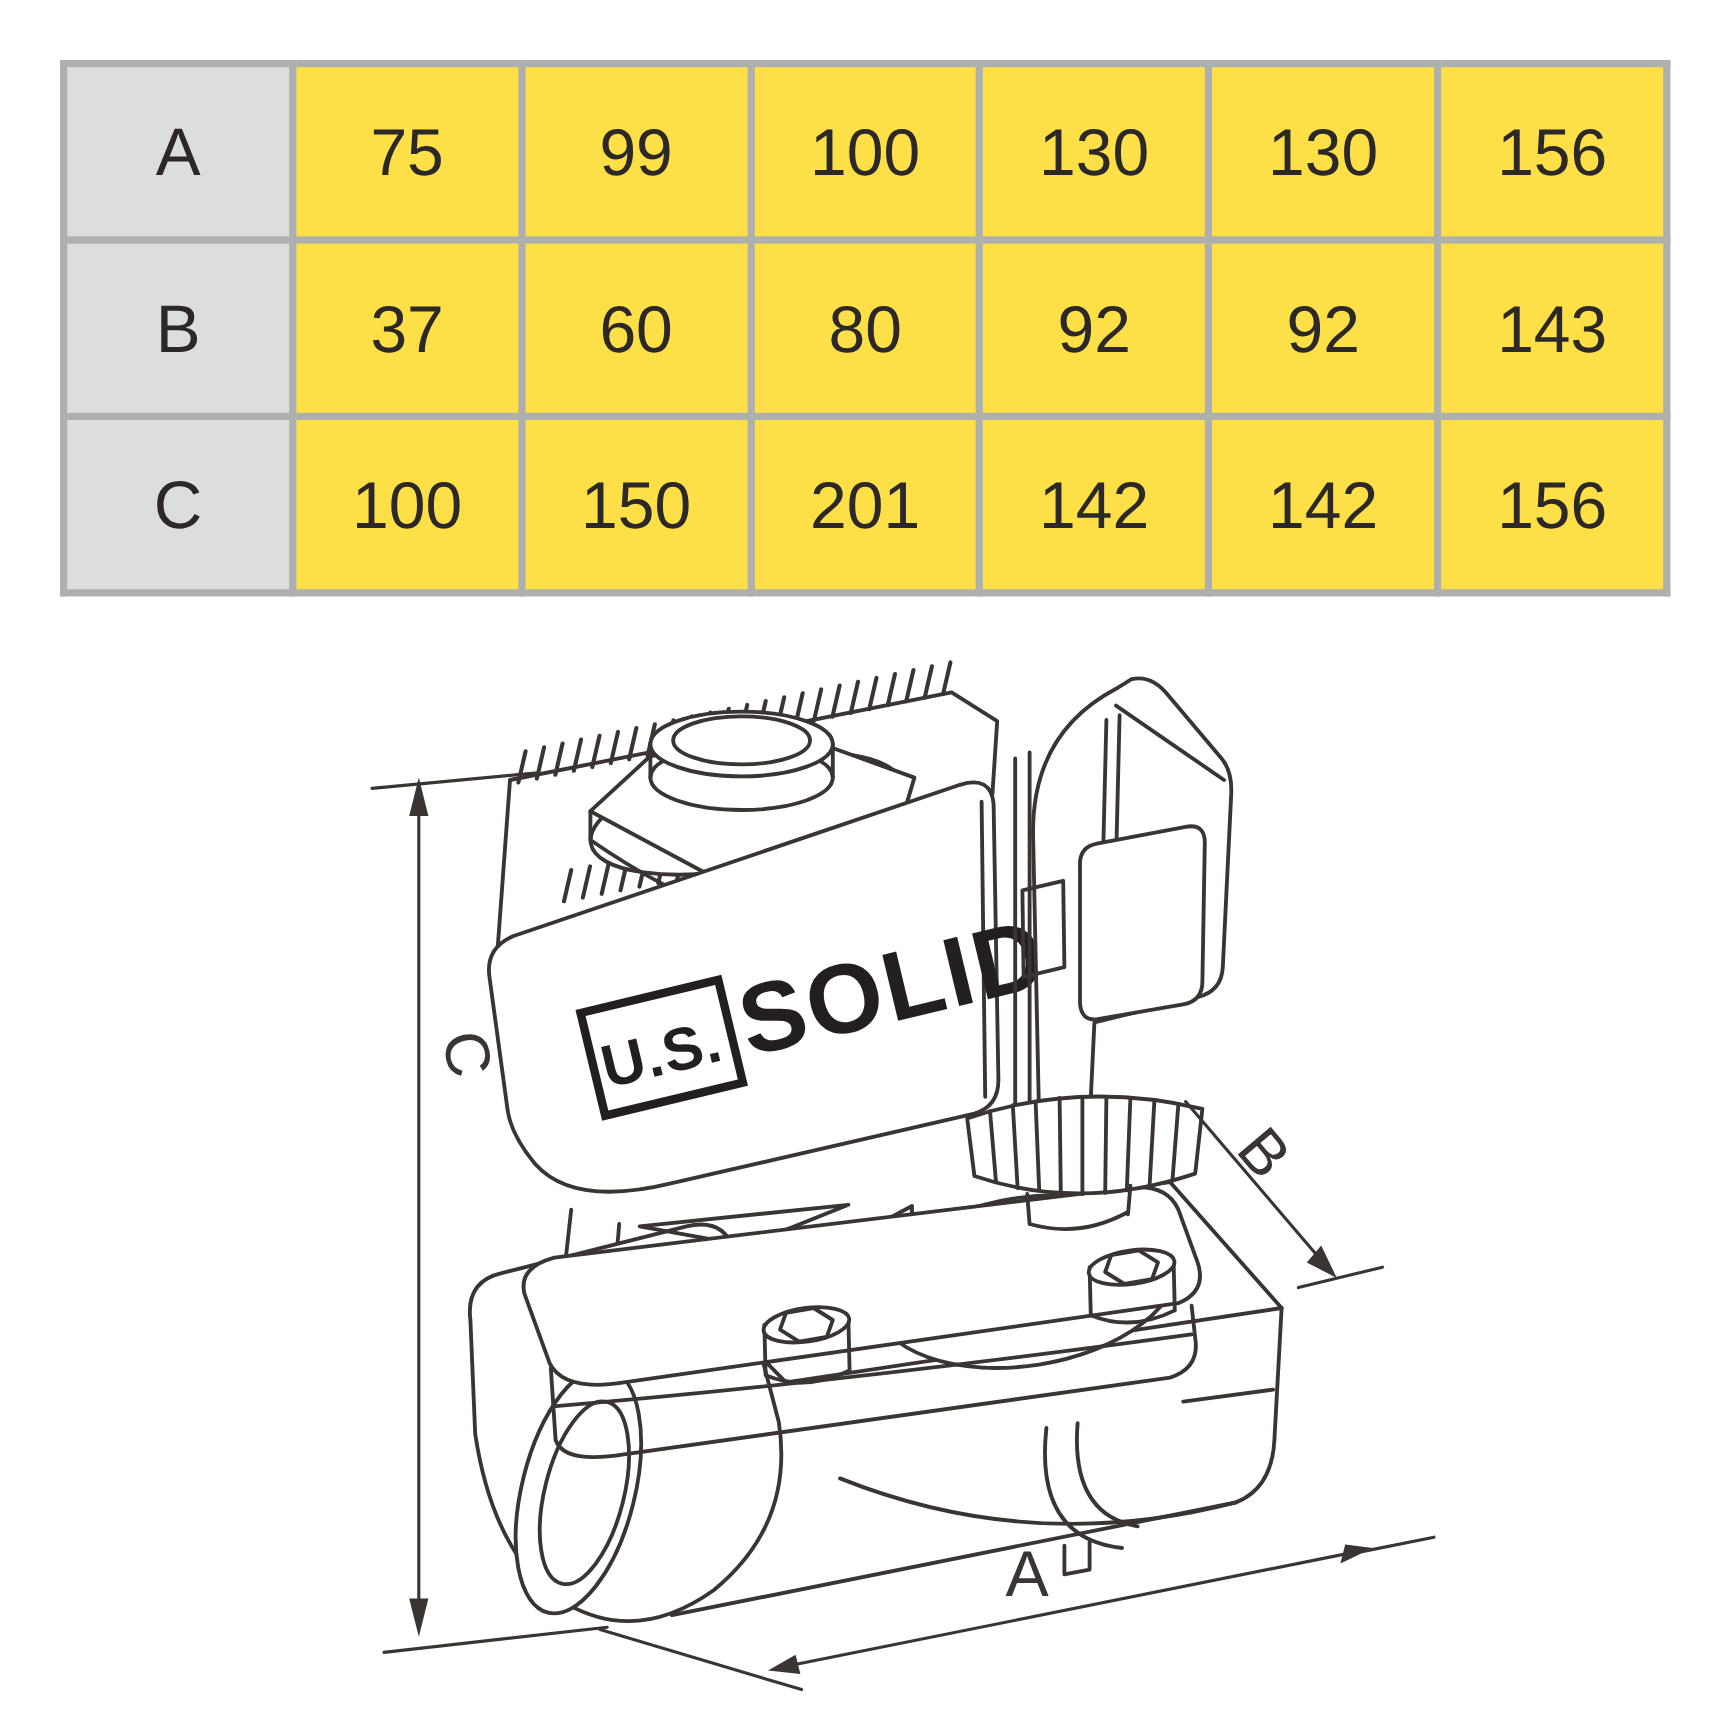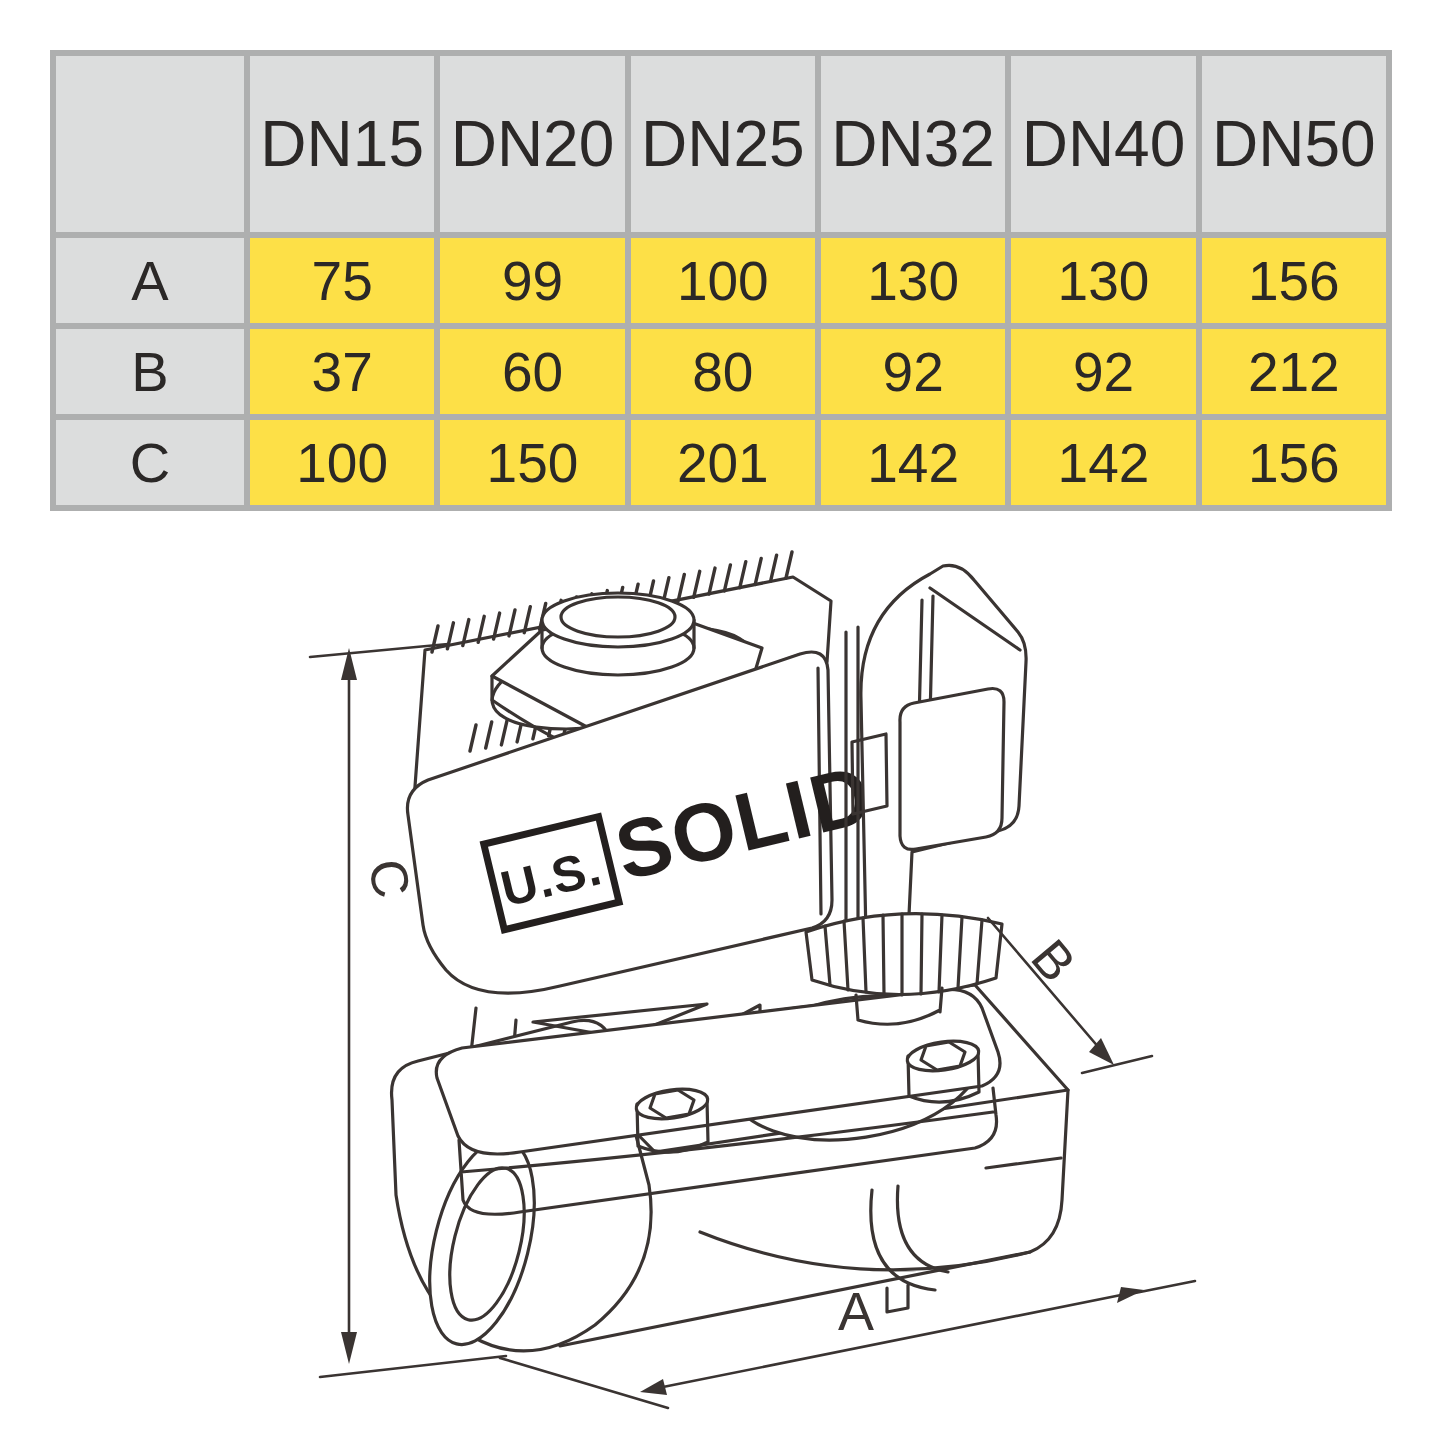--- a/index.html
+++ b/index.html
@@ -25,45 +25,36 @@
   .logo-reg{font-family:"Liberation Sans",sans-serif;font-size:36px;fill:#231f1e;}
 </style>
 </head>
 <body>
 
 <div class="page">
 
   <table class="dim-table">
     <tbody>
       <tr>
-        <th style="width:188px;"></th>
-        <th>DN15</th>
-        <th>DN20</th>
-        <th>DN25</th>
-        <th>DN32</th>
-        <th>DN40</th>
-        <th>DN50</th>
-      </tr>
-      <tr>
         <td class="rowlabel">A</td>
         <td>75</td>
         <td>99</td>
         <td>100</td>
         <td>130</td>
         <td>130</td>
         <td>156</td>
       </tr>
       <tr>
         <td class="rowlabel">B</td>
         <td>37</td>
         <td>60</td>
         <td>80</td>
         <td>92</td>
         <td>92</td>
-        <td>212</td>
+        <td>143</td>
       </tr>
       <tr>
         <td class="rowlabel">C</td>
         <td>100</td>
         <td>150</td>
         <td>201</td>
         <td>142</td>
         <td>142</td>
         <td>156</td>
       </tr>

